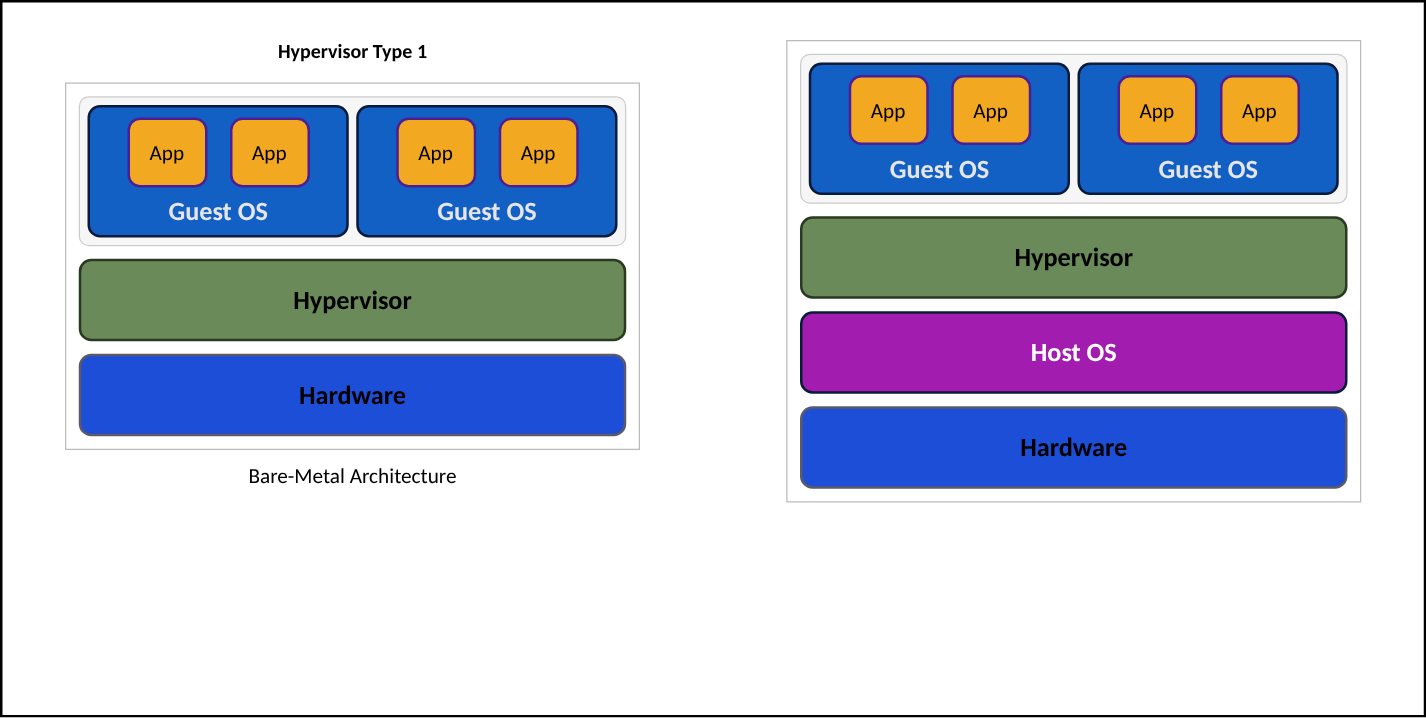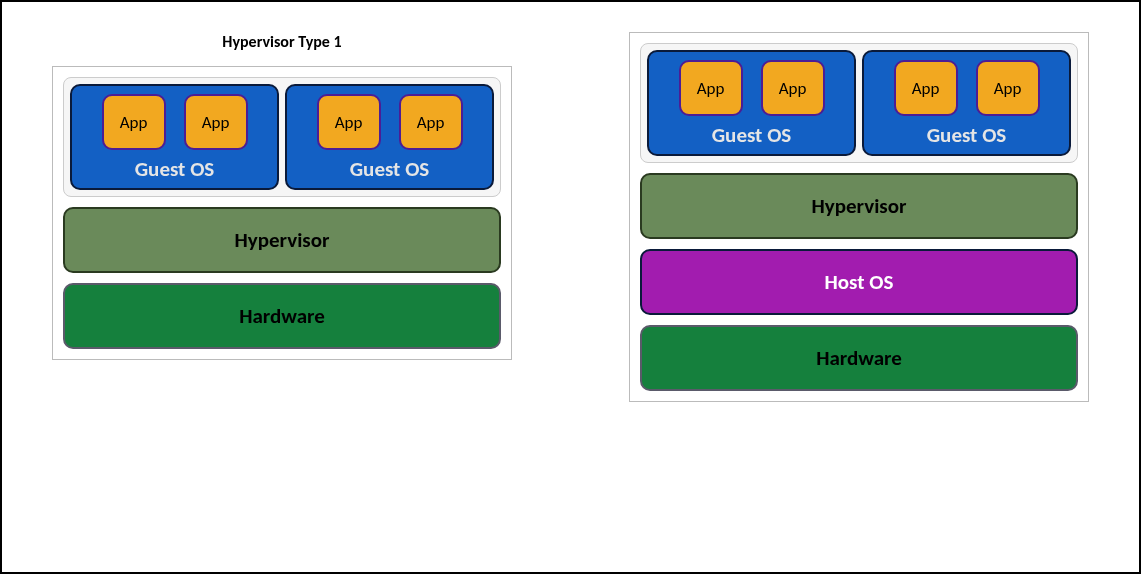--- a/index.html
+++ b/index.html
@@ -95,21 +95,21 @@
     background: #6a8a5a;
     border-color: #2a3a20;
     color: #000;
   }
   .hostos-layer {
     background: #a21caf;
     border-color: #0a1a3a;
     color: #fff;
   }
   .hardware-layer {
-    background: #15803d;
+    background: #1d4ed8;
     border-color: #5a5a6a;
     color: #000;
   }
   .caption {
     font-size: 17px;
     margin-top: 10px;
     text-align: center;
   }
 </style>
 </head>
@@ -132,20 +132,21 @@
           <div class="apps-row">
             <div class="app">App</div>
             <div class="app">App</div>
           </div>
           <div class="guest-os-label">Guest OS</div>
         </div>
       </div>
       <div class="layer hypervisor-layer">Hypervisor</div>
       <div class="layer hardware-layer">Hardware</div>
     </div>
+    <div class="caption">Bare-Metal Architecture</div>
   </div>
 
   <div class="column">
     <div class="outer-frame">
       <div class="inner-frame">
         <div class="guest-os">
           <div class="apps-row">
             <div class="app">App</div>
             <div class="app">App</div>
           </div>

